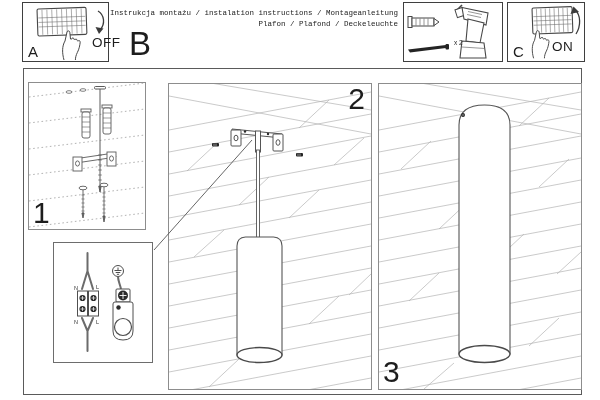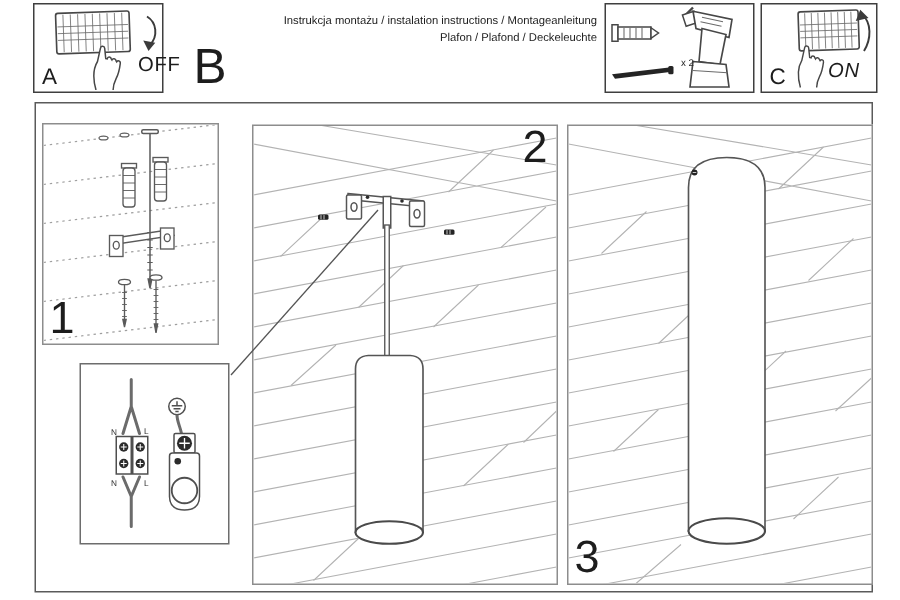--- a/index.html
+++ b/index.html
@@ -6,21 +6,21 @@
   .page{position:relative;width:600px;height:400px;background:#fff;overflow:hidden;
         font-family:"Liberation Sans",sans-serif;color:var(--ink,#1d1d1d);}
   .box{position:absolute;background:#fff;border:1.5px solid #3f3f3f;box-sizing:border-box;}
   .panel{position:absolute;background:#fff;border:1px solid #8d8d8d;box-sizing:border-box;overflow:hidden;}
   .main-box{position:absolute;left:23px;top:68px;width:559px;height:327px;
             border:1px solid #5a5a5a;box-sizing:border-box;background:#fff;}
   .corner-letter{position:absolute;left:5px;bottom:2px;font-size:15px;line-height:1;color:var(--ink,#1d1d1d);}
   .small-label{position:absolute;font-size:13.5px;line-height:1;letter-spacing:.5px;color:var(--ink,#1d1d1d);}
   .big-letter{position:absolute;left:129px;top:27px;font-size:33px;line-height:1;color:var(--ink,#1d1d1d);}
   .title{position:absolute;top:8px;right:202px;text-align:right;font-size:7.5px;
-         line-height:11px;color:#1c1c1c;white-space:nowrap;}
+         line-height:11px;color:#1c1c1c;white-space:nowrap;font-family:Liberation Mono, monospace;}
   .qty-label{position:absolute;font-size:6.5px;color:#2a2a2a;line-height:1;}
   .step-num{position:absolute;font-size:30px;line-height:1;color:var(--ink,#1d1d1d);}
   svg{display:block;}
   .overlay{position:absolute;left:0;top:0;pointer-events:none;}
   .tlabel{font-family:"Liberation Sans",sans-serif;font-size:5.5px;fill:#333;}
 </style>
 </head>
 <body>
 
 <div class="page">
@@ -82,21 +82,21 @@
         <path stroke="#6a6a6a" stroke-width="0.55" d="M4.4,1V25 M8.8,1V25 M13.2,1V25 M17.6,1V25 M22,1V25 M26.4,1V25 M30.8,1V25 M35.2,1V25 M1,8.7H39 M1,13H39 M1,17.3H39"></path>
       </g>
       <g transform="translate(18,23) scale(0.95)">
         <path d="M8,34 C6,27 6,20 9,15 L11,6 C11.3,4.4 13.6,4.6 13.8,6.2 L14.5,13 L15.5,13.2 C15.8,11.4 18,11.6 18.2,13.4 L18.6,14 C19.2,12.6 21.2,13 21.4,14.6 L21.8,15.2 C22.6,14 24.4,14.6 24.2,16.2 C23.8,19.4 23.2,23 21.4,26.4 C20,29.2 19.4,31.6 19.4,34" fill="#fff" stroke="#474747" stroke-width="1"></path>
       </g>
       <g transform="translate(62,3)">
         <path d="M6,28 C11,20 11,9 5,4" fill="none" stroke="#3b3b3b" stroke-width="1.3"></path>
         <polygon points="3.5,0.5 0.5,8 9,6" fill="#3b3b3b"></polygon>
       </g>
     </svg>
-    <span class="small-label" style="left:44px;top:37px;font-style:italic;">ON</span>
+    <span class="small-label" style="left:44px;top:37px;">ON</span>
     <span class="corner-letter">C</span>
   </div>
 
   <div class="main-box"></div>
 
   <div class="panel" style="left:28px;top:82px;width:118px;height:148px;">
     <svg width="116" height="146" viewBox="0 0 116 146">
       <path stroke="#9e9e9e" stroke-width="0.8" stroke-dasharray="1.6,2.6" fill="none" d="M0,14L116,0 M0,40L116,26 M0,66L116,52 M0,92L116,78 M0,118L116,104 M0,144L116,130"></path>
       <g stroke="#5f5f5f" stroke-width="0.8" fill="#fff">
         <ellipse cx="40" cy="9" rx="3" ry="1.3"></ellipse>

